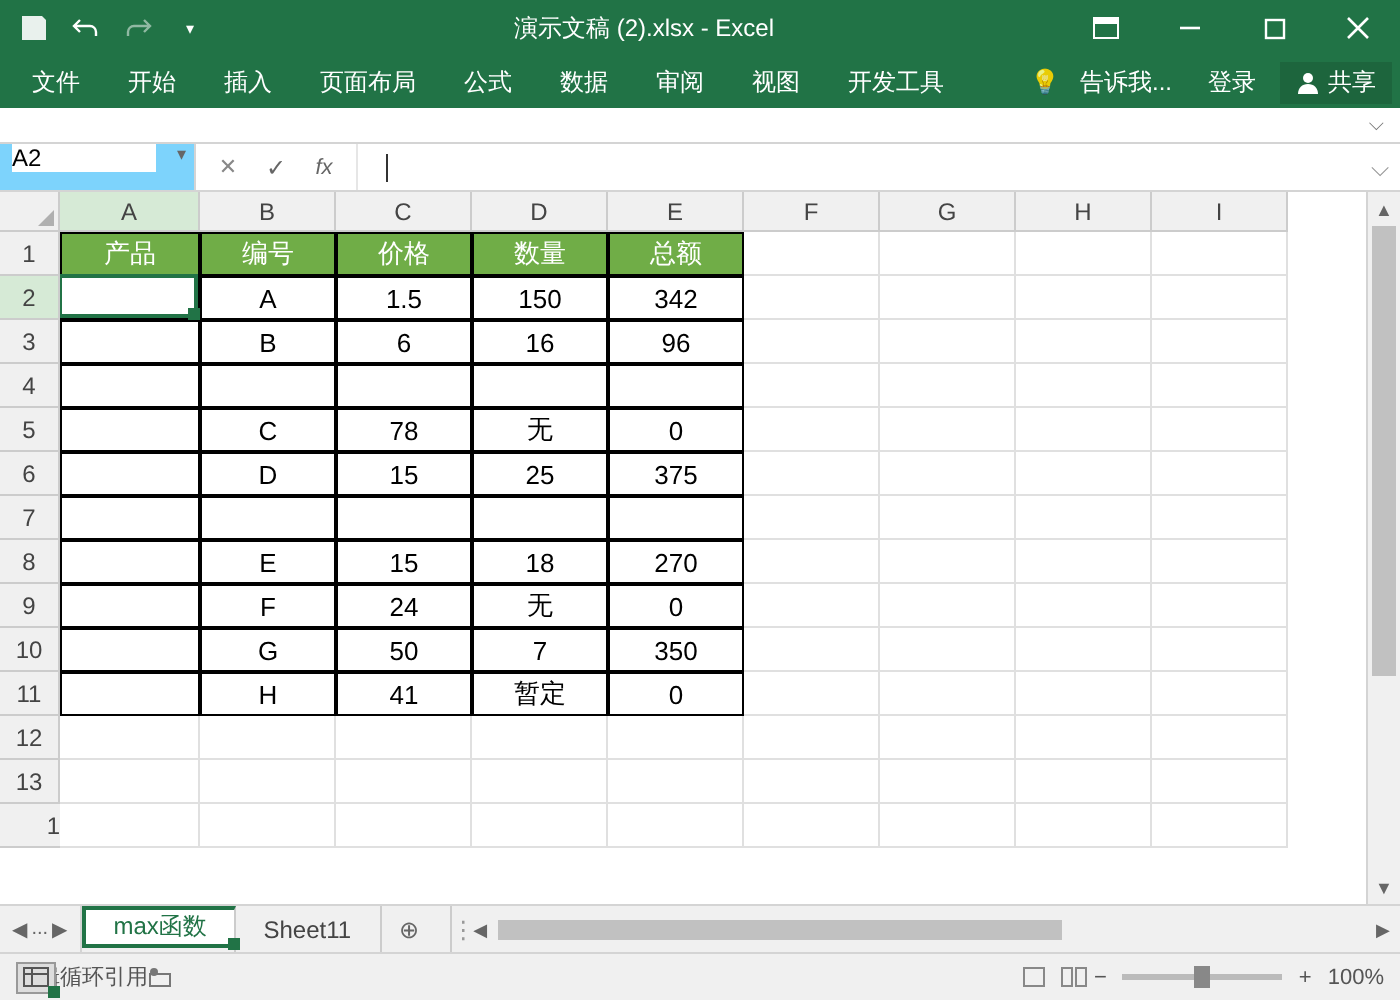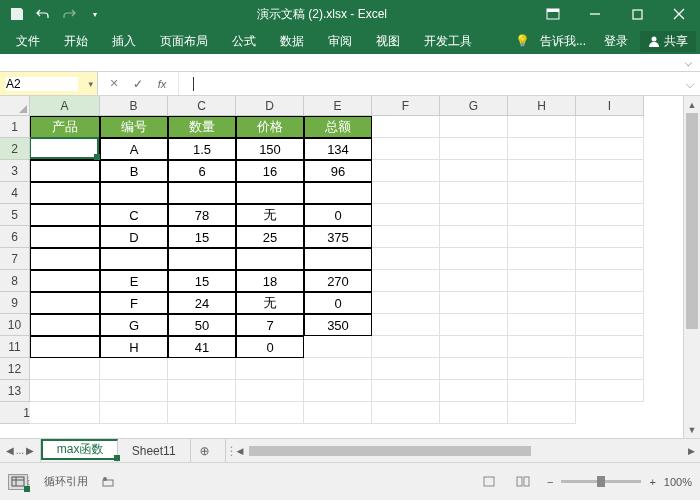--- a/index.html
+++ b/index.html
@@ -10,21 +10,21 @@
 .title { flex:1; text-align:center; font-size:12px; }
 .wincontrols { display:flex; gap:0; }
 .wincontrol { width:42px; height:28px; display:flex; align-items:center; justify-content:center; color:#fff; }
 .ribbon-tabs { background:#217346; height:26px; display:flex; align-items:center; padding:0 4px; color:#fff; }
 .rtab { padding:0 12px; height:26px; display:flex; align-items:center; font-size:12px; cursor:pointer; }
 .rtab-spacer { flex:1; }
 .rtab-right { display:flex; align-items:center; gap:4px; }
 .share-btn { background:rgba(0,0,0,0.12); padding:2px 8px; display:flex; align-items:center; gap:4px; }
 .collapse-bar { height:18px; background:#fff; border-bottom:1px solid #d4d4d4; display:flex; justify-content:flex-end; align-items:center; padding-right:8px; color:#777; }
 .formula-bar { height:24px; display:flex; align-items:stretch; border-bottom:1px solid #d4d4d4; }
-.namebox { width:98px; border-right:1px solid #d4d4d4; display:flex; align-items:center; padding:0 6px; background:#fef9c3; position:relative; }
+.namebox { width:98px; border-right:1px solid #d4d4d4; display:flex; align-items:flex-start; padding:0 6px; background:#7dd3fc; position:relative; }
 .namebox input { border:none; width:72px; font-size:12px; outline:none; }
 .namebox-arrow { position:absolute; right:4px; color:#666; font-size:9px; }
 .fbar-btns { display:flex; align-items:center; gap:0; padding:0 4px; border-right:1px solid #e6e6e6; }
 .fbar-btn { width:24px; height:24px; display:flex; align-items:center; justify-content:center; color:#666; font-size:12px; }
 .fbar-btn.cancel { color:#888; font-size:11px; }
 .fbar-btn.fx { font-style:italic; font-size:11px; }
 .fbar-input { flex:1; display:flex; align-items:center; padding:0 6px; position:relative; }
 .fbar-input .cursor { width:1px; height:14px; background:#333; margin-left:8px; }
 .fbar-expand { width:20px; display:flex; align-items:center; justify-content:center; color:#999; }
 .grid-area { flex:1; display:flex; overflow:hidden; background:#fff; }
@@ -53,21 +53,21 @@
 .sheettabs { height:24px; display:flex; align-items:stretch; border-top:1px solid #d4d4d4; background:#f0f0f0; }
 .tabnav { display:flex; align-items:center; gap:2px; padding:0 6px; border-right:1px solid #d4d4d4; color:#666; }
 .tabnav span { font-size:10px; }
 .stab { padding:0 14px; display:flex; align-items:center; border-right:1px solid #ccc; font-size:12px; background:#f0f0f0; color:#444; }
 .stab.active { background:#fff; color:#217346; border-bottom:2px solid #217346; font-weight:500; }
 .addtab { width:28px; display:flex; align-items:center; justify-content:center; color:#666; }
 .hscroll { flex:1; display:flex; align-items:center; border-left:1px solid #ccc; margin-left:6px; }
 .hscroll-arrow { width:17px; display:flex; align-items:center; justify-content:center; color:#666; font-size:9px; }
 .hscroll-track { flex:1; height:12px; position:relative; background:#f0f0f0; }
 .hscroll-thumb { position:absolute; top:1px; bottom:1px; left:0; width:65%; background:#c1c1c1; }
-.statusbar { height:38px; background:#f0f0f0; border-top:1px solid #d4d4d4; display:flex; align-items:center; padding:0 8px; font-size:11px; color:#555; gap:14px; }
+.statusbar { height:24px; background:#f0f0f0; border-top:1px solid #d4d4d4; display:flex; align-items:center; padding:0 8px; font-size:11px; color:#555; }
 .sb-spacer { flex:1; }
 .viewbtn { width:20px; height:16px; display:flex; align-items:center; justify-content:center; border:1px solid transparent; }
 .viewbtn.active { border:1px solid #999; background:#ddd; }
 .zoom { display:flex; align-items:center; gap:8px; }
 .zoom-slider { width:80px; height:3px; background:#bbb; position:relative; }
 .zoom-slider::after { content:""; position:absolute; left:50%; top:-4px; width:8px; height:11px; background:#888; transform:translateX(-50%); }
 svg { display:block; }
 </style>
 </head>
 <body>
@@ -194,32 +194,32 @@
         <div class="colhead" style="width: 68px;">E</div>
         <div class="colhead" style="width: 68px;">F</div>
         <div class="colhead" style="width: 68px;">G</div>
         <div class="colhead" style="width: 68px;">H</div>
         <div class="colhead" style="width: 68px;">I</div>
       </div>
     <div class="sheet">
       <div class="cells" id="cells" style="grid-template-columns: 70px 68px 68px 68px 68px 68px 68px 68px 68px; grid-template-rows: repeat(14, 22px);">
           <div class="cell header">产品</div>
           <div class="cell header">编号</div>
+          <div class="cell header">价格</div>
           <div class="cell header">数量</div>
-          <div class="cell header">价格</div>
           <div class="cell header">总额</div>
           <div class="cell"></div>
           <div class="cell"></div>
           <div class="cell"></div>
           <div class="cell"></div>
           <div class="cell data"></div>
           <div class="cell data">A</div>
           <div class="cell data">1.5</div>
           <div class="cell data">150</div>
-          <div class="cell data">134</div>
+          <div class="cell data">342</div>
           <div class="cell"></div>
           <div class="cell"></div>
           <div class="cell"></div>
           <div class="cell"></div>
           <div class="cell data"></div>
           <div class="cell data">B</div>
           <div class="cell data">6</div>
           <div class="cell data">16</div>
           <div class="cell data">96</div>
           <div class="cell"></div>
@@ -285,20 +285,21 @@
           <div class="cell data">50</div>
           <div class="cell data">7</div>
           <div class="cell data">350</div>
           <div class="cell"></div>
           <div class="cell"></div>
           <div class="cell"></div>
           <div class="cell"></div>
           <div class="cell data"></div>
           <div class="cell data">H</div>
           <div class="cell data">41</div>
+          <div class="cell data">暂定</div>
           <div class="cell data">0</div>
           <div class="cell"></div>
           <div class="cell"></div>
           <div class="cell"></div>
           <div class="cell"></div>
           <div class="cell"></div>
           <div class="cell"></div>
           <div class="cell"></div>
           <div class="cell"></div>
           <div class="cell"></div>

